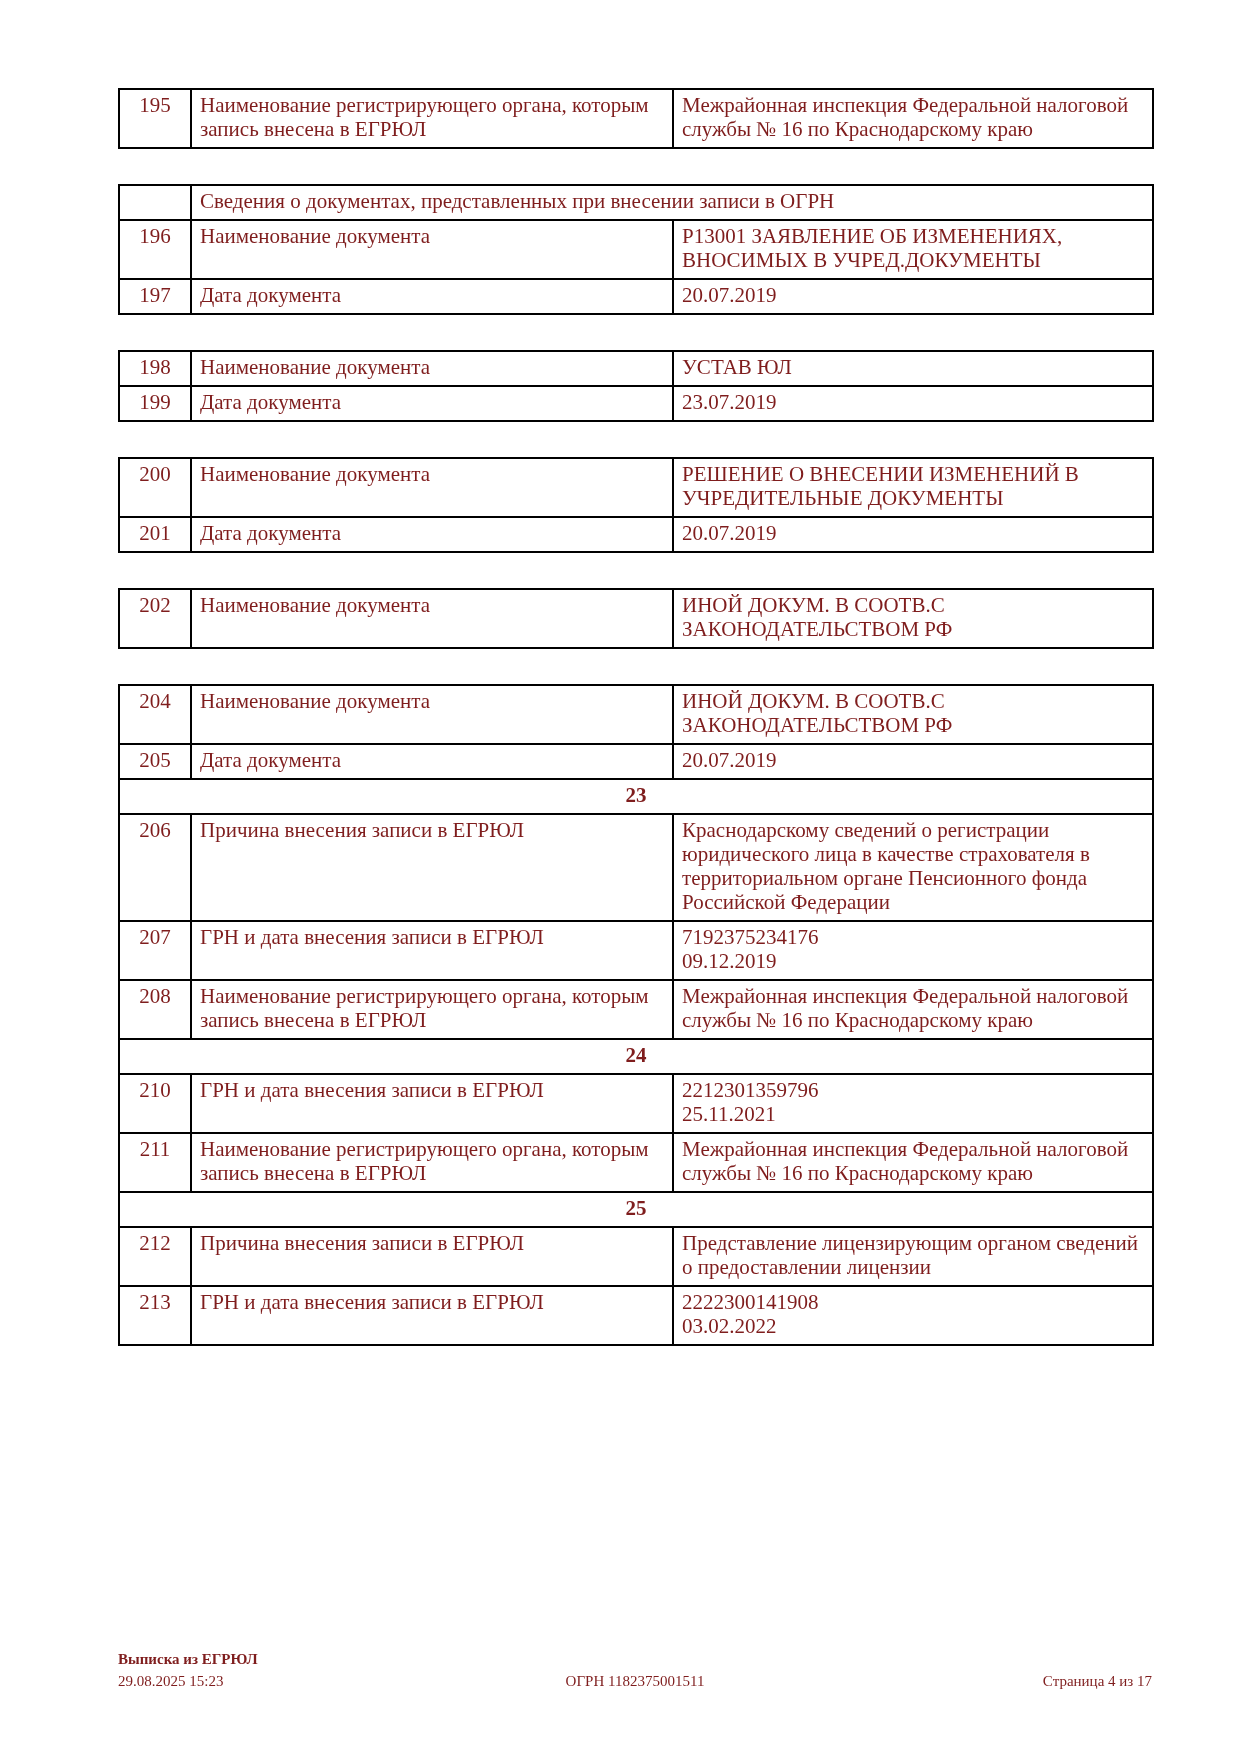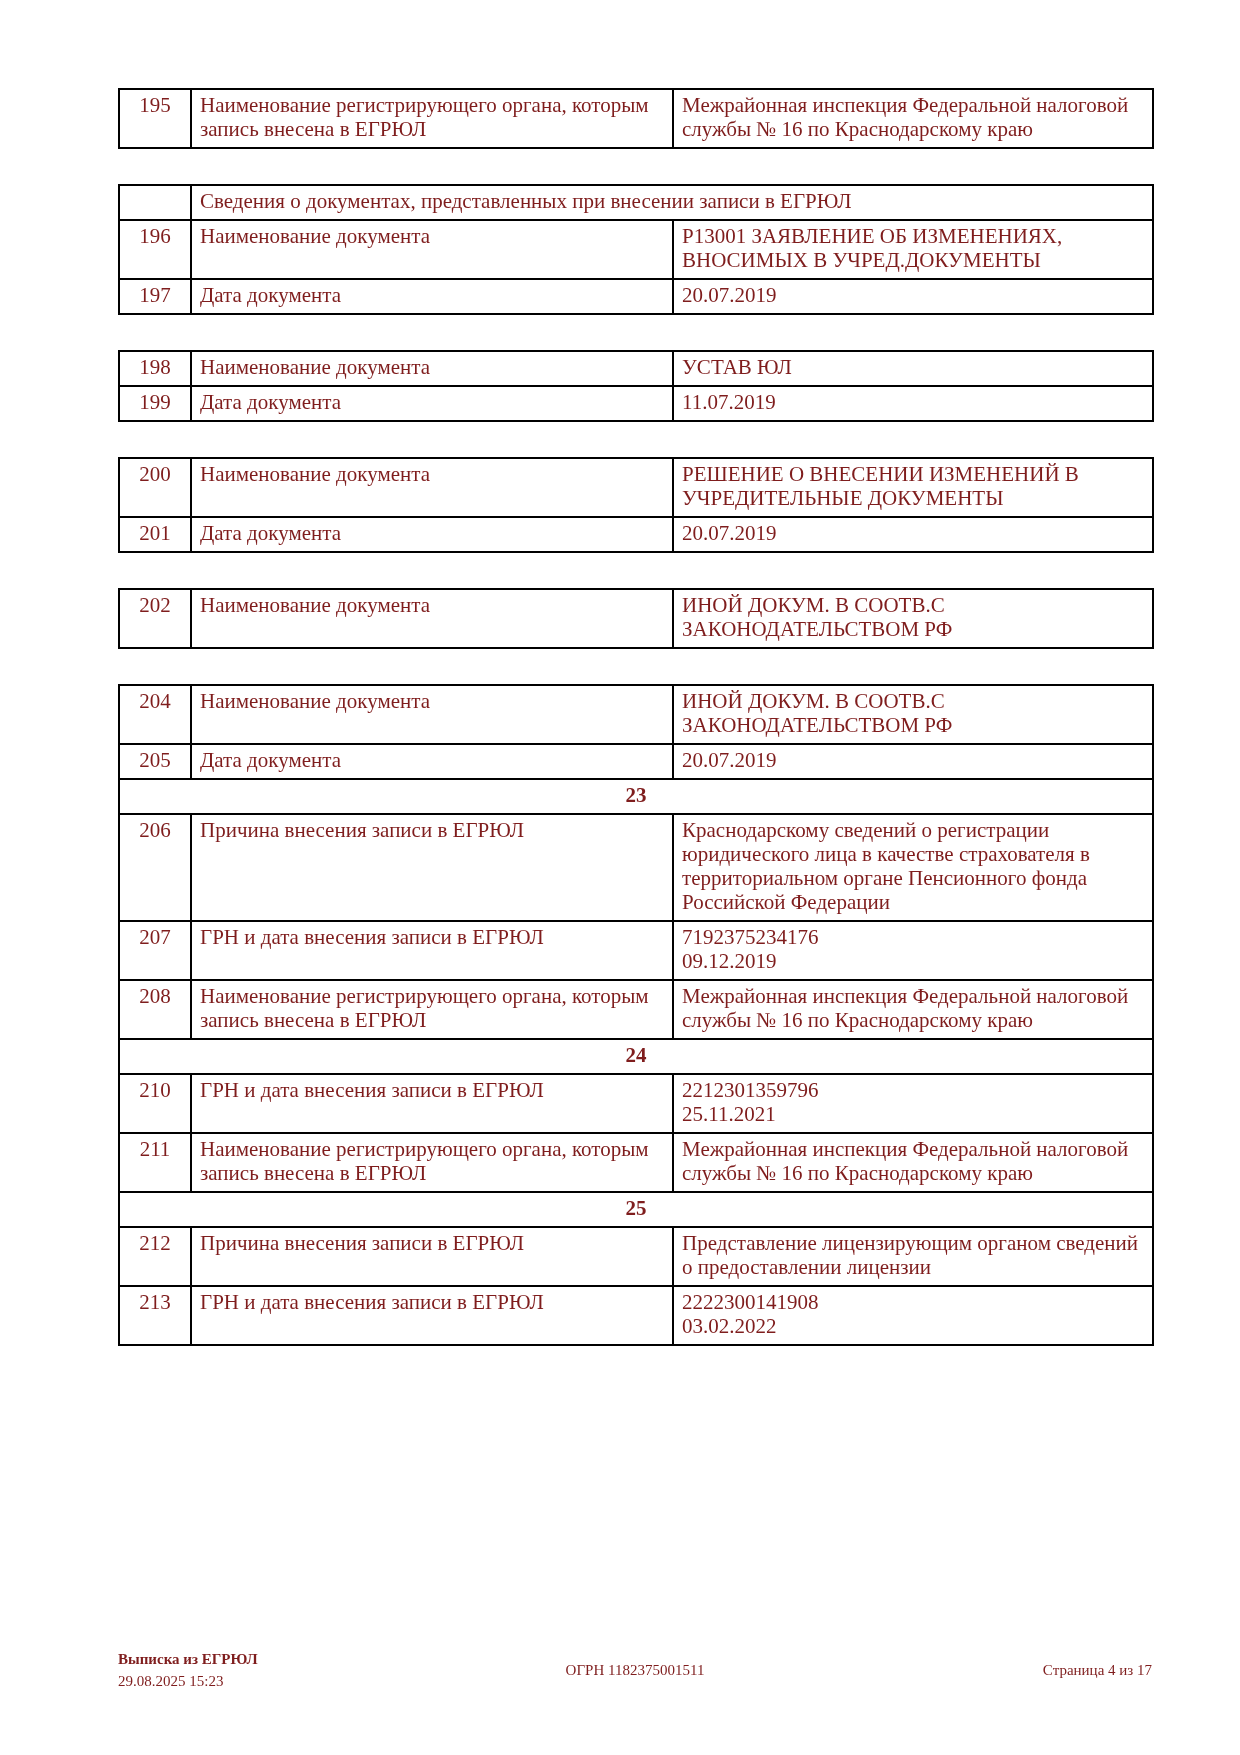--- a/index.html
+++ b/index.html
@@ -28,21 +28,21 @@
     overflow:hidden;
     word-wrap:break-word;
   }
   td.num   { text-align:center; padding-left:2px; padding-right:2px; }
   td.value { white-space:pre-line; padding-right:4px; }
   td.section { font-weight:bold; text-align:center; padding:3px 4px 6px 4px;border-radius:16px; }
   .footer {
     position:absolute;
     left:118px; top:1648px;
     width:1034px;
-    display:flex; align-items:center;
+    display:flex; align-items:flex-end;
     font-size:15px; line-height:22px;font-family:Liberation Serif, serif;
   }
   .footer .f-left   { flex:1; text-align:left; }
   .footer .f-center { flex:1; text-align:center; }
   .footer .f-right  { flex:1; text-align:right; }
   .footer .doc-type { font-weight:bold; }
 </style>
 </head>
 <body>
 
@@ -66,21 +66,21 @@
 
     <table class="rec">
       <colgroup>
           <col style="width:72px">
           <col style="width:482px">
           <col style="width:480px">
         </colgroup>
       <tbody>
           <tr>
         <td class="num"></td>
-        <td colspan="2">Сведения о документах, представленных при внесении записи в ЕГРЮЛ</td>
+        <td colspan="2">Сведения о документах, представленных при внесении записи в ОГРН</td>
       </tr>
       <tr>
         <td class="num">196</td>
         <td class="label">Наименование документа</td>
         <td class="value">Р13001 ЗАЯВЛЕНИЕ ОБ ИЗМЕНЕНИЯХ, ВНОСИМЫХ В УЧРЕД.ДОКУМЕНТЫ</td>
       </tr>
       <tr>
         <td class="num">197</td>
         <td class="label">Дата документа</td>
         <td class="value">20.07.2019</td>
@@ -96,21 +96,21 @@
         </colgroup>
       <tbody>
           <tr>
         <td class="num">198</td>
         <td class="label">Наименование документа</td>
         <td class="value">УСТАВ ЮЛ</td>
       </tr>
       <tr>
         <td class="num">199</td>
         <td class="label">Дата документа</td>
-        <td class="value">11.07.2019</td>
+        <td class="value">23.07.2019</td>
       </tr>
     </tbody>
       </table>
 
     <table class="rec">
       <colgroup>
           <col style="width:72px">
           <col style="width:482px">
           <col style="width:480px">
         </colgroup>

